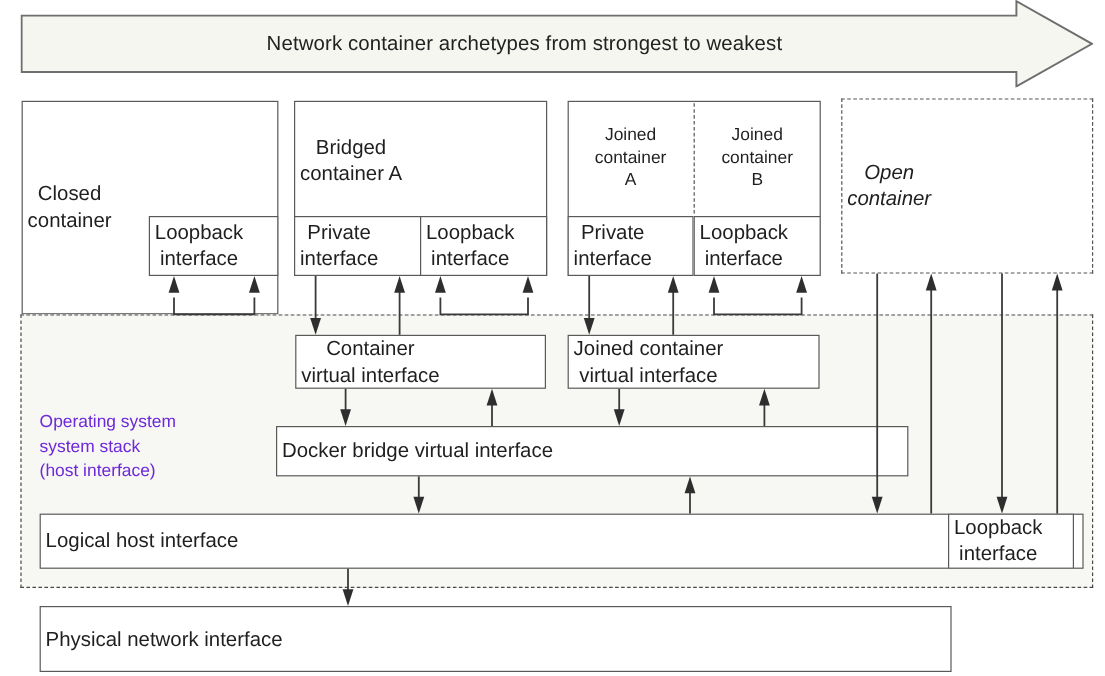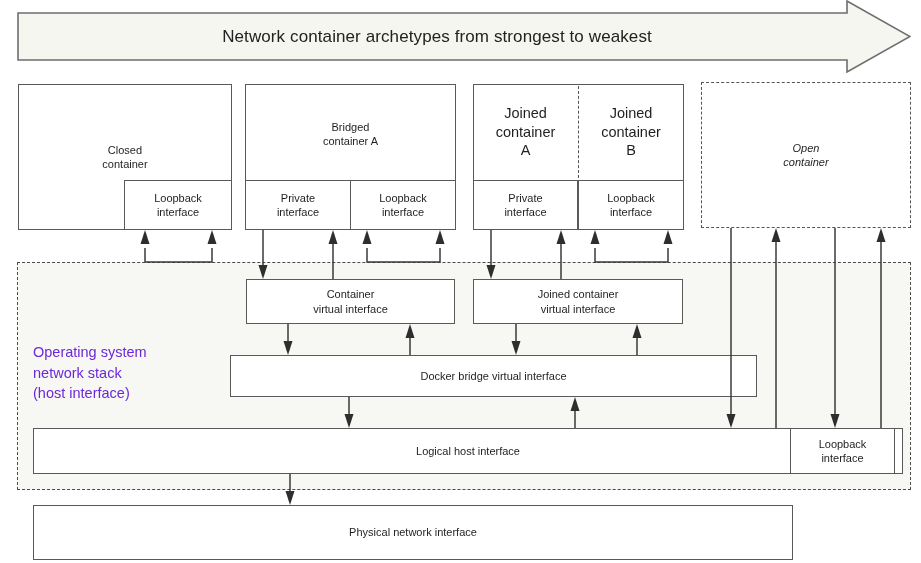--- a/index.html
+++ b/index.html
@@ -31,23 +31,22 @@
     display: flex; align-items: center; justify-content: center;
     font-size: 17px; color: #222222; letter-spacing: 0.1px;
   }
 
   
   .box {
     background: #ffffff;
     border: 1.3px solid #595959;
     display: flex;
     align-items: center;
-    justify-content: center;
     text-align: center;
-    font-size: 11px;
+    font-size: 17px;
     color: #1f1f1f;
     line-height: 1.28;
   }
   .box.dashed {
     border: 1.5px dashed #555555;
     background: transparent;
     font-style: italic;
   }
   .box .lbl { display: block; padding: 0 4px; }
 
@@ -80,21 +79,21 @@
 
 <div id="canvas">
 
   <div class="abs banner-wrap">
     <svg class="banner-svg" width="894" height="73" viewBox="0 0 894 73">
       <polygon points="1,13 830,13 830,1 893,36.5 830,72 830,60 1,60" fill="#f6f6f1" stroke="#6e6e6e" stroke-width="1.6" stroke-linejoin="miter"></polygon>
     </svg>
     <div class="banner-label">Network container archetypes from strongest to weakest</div>
   </div>
 
-  <div class="abs box" style="left:18px; top:84px; width:214px; height:146px;">
+  <div class="abs box" style="left:18px; top:84px; width:214px; height:178px;">
     <span class="lbl">
       <span>Closed</span><br>
       <span>container</span>
     </span>
   </div>
   <div class="abs box" style="left:124px; top:180px; width:108px; height:50px;">
     <span class="lbl">
       <span>Loopback</span><br>
       <span>interface</span>
     </span>
@@ -151,21 +150,21 @@
   <div class="abs box dashed" style="left:701px; top:82px; width:210px; height:146px;">
     <span class="lbl">
       <span>Open</span><br>
       <span>container</span>
     </span>
   </div>
 
   <div class="abs os-region"></div>
   <div class="abs os-label">
     <span>Operating system</span><br>
-    <span>network stack</span><br>
+    <span>system stack</span><br>
     <span>(host interface)</span>
   </div>
 
   <div class="abs box" style="left:246px; top:279px; width:209px; height:45px;">
     <span class="lbl">
       <span>Container</span><br>
       <span>virtual interface</span>
     </span>
   </div>
 

